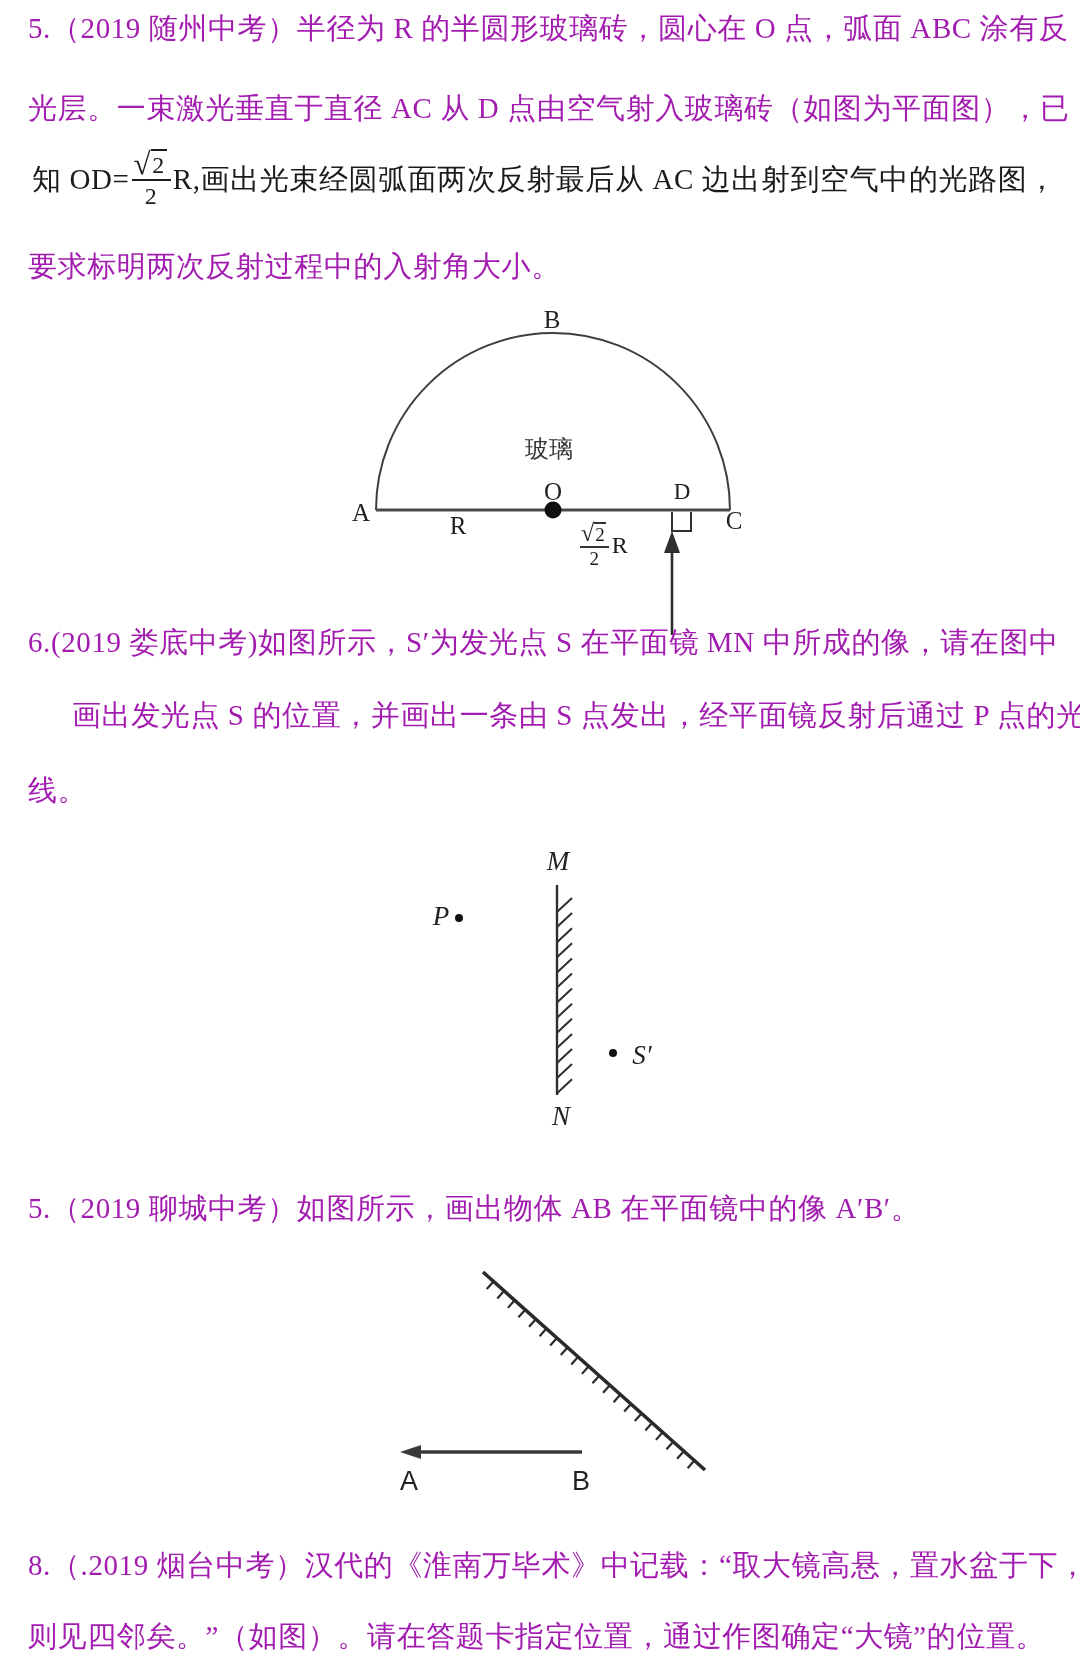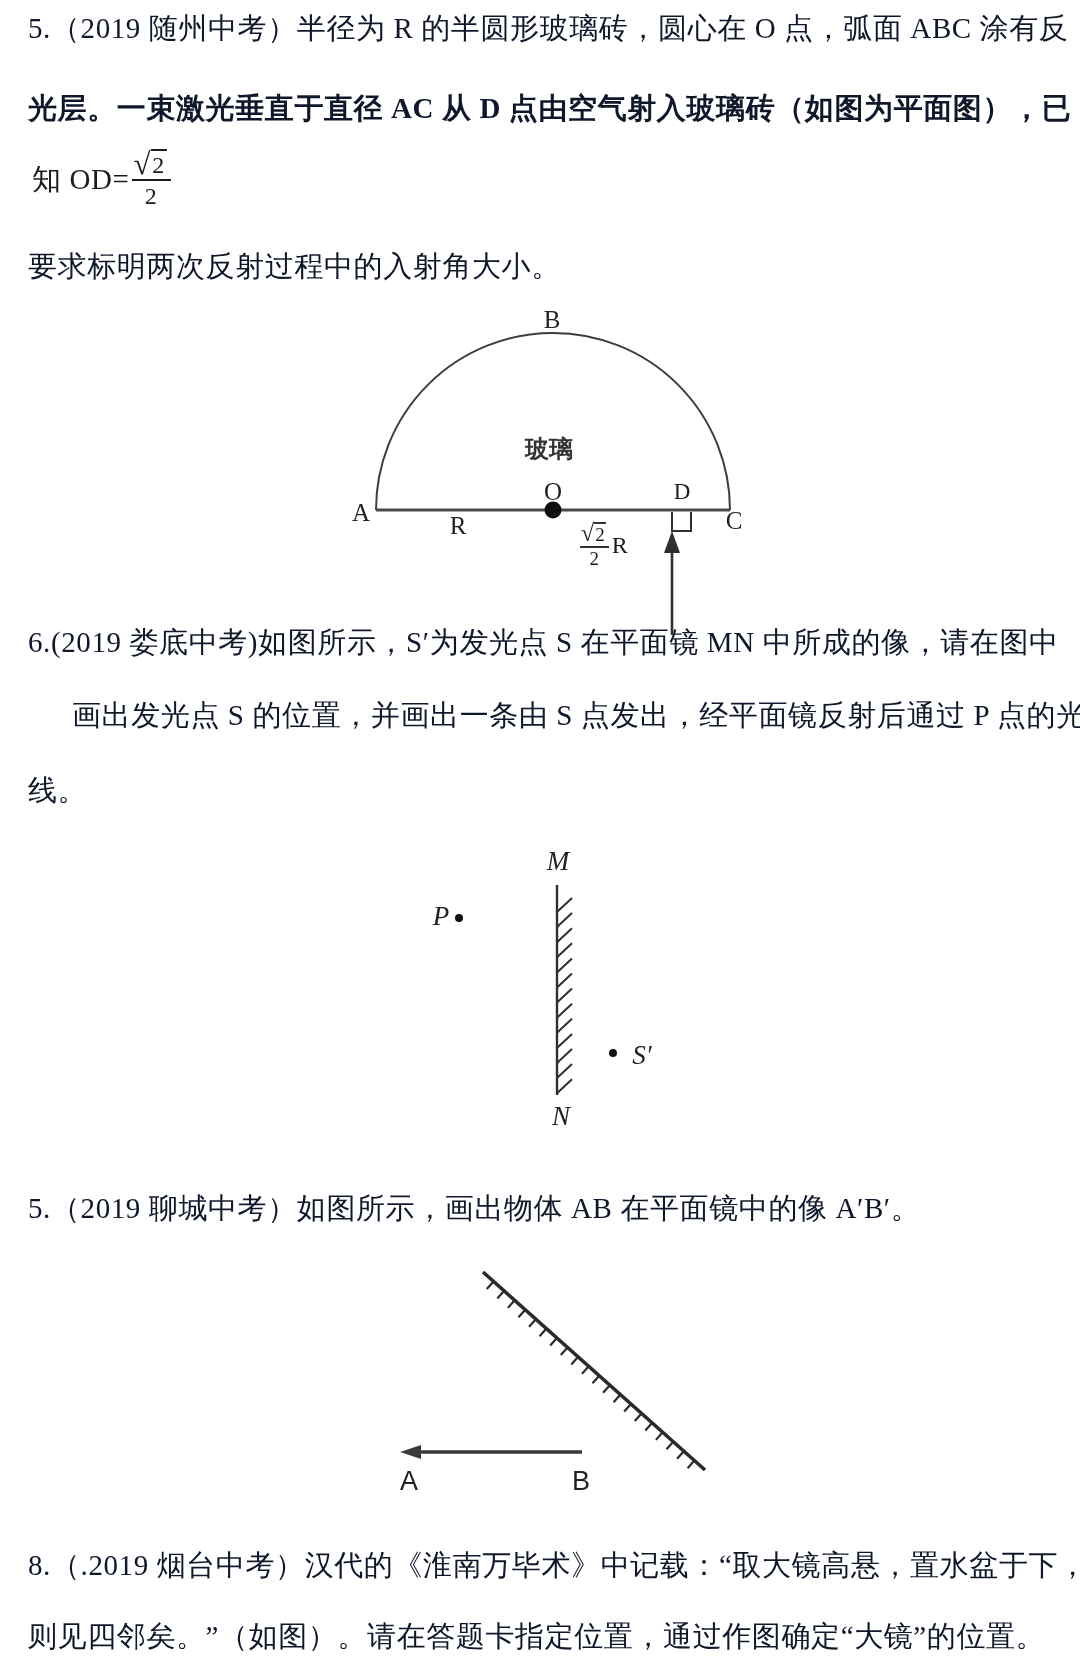--- a/index.html
+++ b/index.html
@@ -9,21 +9,21 @@
     position:relative;
     overflow:hidden;
     font-family:"Liberation Serif","DejaVu Serif",serif;
     color:#1b1b1b;
   }
   .tline{
     position:absolute;left:28px;
     font-size:29px;line-height:36px;
     letter-spacing:0.6px;
     white-space:nowrap;
-    color:#0f172a;
+    color:#a21caf;
   }
   .formula-row{
     position:absolute;left:32px;
     display:flex;align-items:center;
     white-space:nowrap;
     font-size:29px;letter-spacing:0.6px;
   }
   .frac{display:inline-flex;flex-direction:column;align-items:center;margin:0 2px;}
   .frac .num{display:inline-flex;align-items:flex-end;border-bottom:2px solid #1b1b1b;padding:0 4px 1px 2px;}
   .frac .radical{font-size:31px;line-height:0.9;}
@@ -34,44 +34,45 @@
   .figlabel{
     position:absolute;
     transform:translateX(-50%);
     font-size:25px;line-height:1.1;
     white-space:nowrap;
     color:#222;
   }
   .serif-lab{font-family:"Liberation Serif","DejaVu Serif",serif;}
   .italic-lab{font-family:"Liberation Serif","DejaVu Serif",serif;font-style:italic;}
   .sans-lab{font-family:"Liberation Sans","DejaVu Sans",sans-serif;}
-  .glass-lab{font-family:"Liberation Sans","DejaVu Sans",sans-serif;font-weight:700;font-size:24px;color:#333;}
+  .glass-lab{font-family:"Liberation Sans","DejaVu Sans",sans-serif;font-weight:400;font-size:24px;color:#333;}
   .minifrac-row{position:absolute;display:flex;align-items:center;}
   .minifrac{display:inline-flex;flex-direction:column;align-items:center;}
   .minifrac .num{display:inline-flex;align-items:flex-end;border-bottom:2px solid #333;padding:0 3px 1px 1px;}
   .minifrac .radical{font-size:24px;line-height:0.9;}
   .minifrac .radicand{border-top:2px solid #333;font-size:19px;line-height:1.05;padding:1px 1px 0;}
   .minifrac .den{font-size:19px;line-height:1.1;padding-top:1px;}
   .minifrac-r{font-size:24px;margin-left:3px;}
 </style>
 </head>
 <body>
 
 <div class="tline" style="top:10px;">5.（2019 随州中考）半径为 R 的半圆形玻璃砖，圆心在 O 点，弧面 ABC 涂有反</div>
-<div class="tline" style="top:90px;font-weight:bold;">光层。一束激光垂直于直径 AC 从 D 点由空气射入玻璃砖（如图为平面图），已</div>
+<div class="tline" style="top:90px;">光层。一束激光垂直于直径 AC 从 D 点由空气射入玻璃砖（如图为平面图），已</div>
 
 <div class="formula-row" style="top:146px;height:68px;">
   <span>知 OD=</span>
   <span class="frac">
     <span class="num">
       <span class="radical">√</span>
       <span class="radicand">2</span>
     </span>
     <span class="den">2</span>
   </span>
+  <span>R,画出光束经圆弧面两次反射最后从 AC 边出射到空气中的光路图，</span>
 </div>
 
 <div class="tline" style="top:238px;margin-top:10px;">要求标明两次反射过程中的入射角大小。</div>
 
 <div class="fig" style="left:330px;top:300px;width:440px;height:345px;">
   <svg width="440" height="345" viewBox="0 0 440 345">
     <path d="M 46 210 A 177 177 0 0 1 400 210" fill="none" stroke="#3d3d3d" stroke-width="2"></path>
     <line x1="46" y1="210" x2="400" y2="210" stroke="#4a4a4a" stroke-width="3.2"></line>
     <circle cx="223" cy="210" r="8.5" fill="#101010"></circle>
     <path d="M 342 212 L 342 231 L 361 231 L 361 212" fill="none" stroke="#2f2f2f" stroke-width="2"></path>

